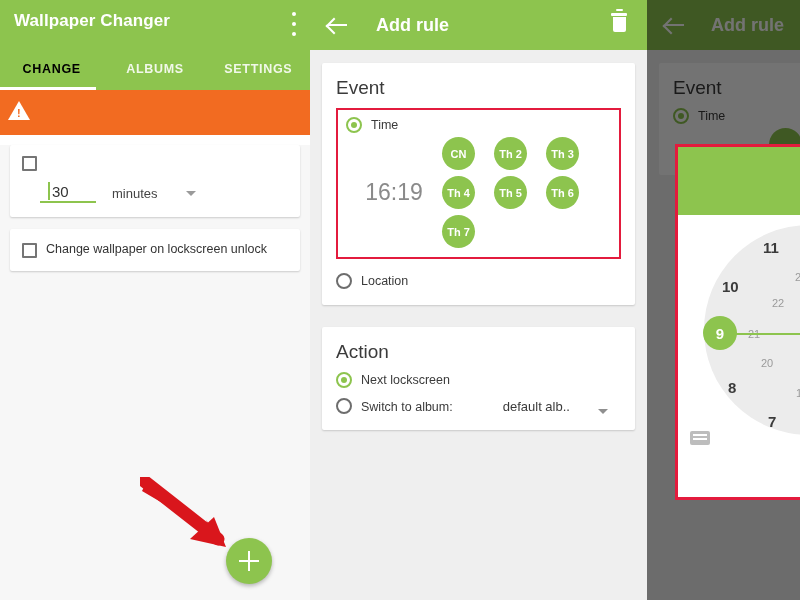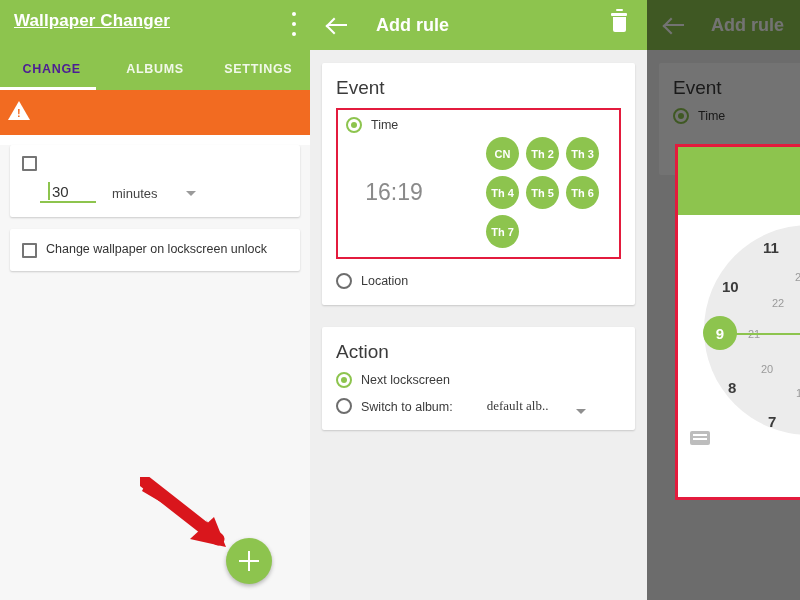--- a/index.html
+++ b/index.html
@@ -9,28 +9,28 @@
     background: #ffffff;
     overflow: hidden;
   }
   .screen { position: relative; width: 800px; height: 600px; display: flex; }
 
   
   .panel1 { position: relative; width: 310px; height: 600px; background: #ffffff; flex: 0 0 310px; overflow: hidden; }
   .p1-appbar { height: 48px; background: #8DC44E; position: relative; }
   .p1-title {
     position: absolute; left: 14px; top: 11px;
-    font-size: 17px; font-weight: bold; color: #ffffff; letter-spacing: .1px; text-decoration: underline;
+    font-size: 17px; font-weight: bold; color: #ffffff; letter-spacing: .1px;
   }
   .overflow-dots { position: absolute; right: 14px; top: 12px; width: 5px; height: 24px;
     display: flex; flex-direction: column; justify-content: space-between; align-items: center; }
   .overflow-dots i { display: block; width: 4px; height: 4px; border-radius: 50%; background: #ffffff; }
   .p1-tabs { height: 42px; background: #8DC44E; display: flex; position: relative; }
   .p1-tab { flex: 1; display: flex; align-items: center; justify-content: center;
-    color: #4c1d95; font-size: 12.5px; font-weight: bold; letter-spacing: .7px; }
+    color: #000000; font-size: 12.5px; font-weight: bold; letter-spacing: .7px; }
   .p1-tab.inactive { color: rgba(255,255,255,.88); }
   .tab-underline { position: absolute; left: 0; bottom: 0; width: 96px; height: 3px; background: #ffffff; }
 
   .p1-banner { background: #F26B21; min-height: 45px; display: flex; align-items: center; padding: 6px 10px 8px 8px; }
   .warn-ico { flex: 0 0 22px; height: 22px; position: relative; margin-right: 8px; }
   .warn-ico .tri { width: 0; height: 0; border-left: 11px solid transparent; border-right: 11px solid transparent; border-bottom: 19px solid #ffffff; }
   .warn-ico .bang { position: absolute; left: 9px; top: 7px; color: #F26B21; font-size: 11px; font-weight: bold; line-height: 11px; }
   .p1-banner-text { color: #ffffff; font-size: 11.5px; line-height: 14px; font-weight: bold; }
 
   .p1-body { background: #f7f7f7; height: calc(600px - 48px - 42px - 53px); position: relative; }
@@ -69,26 +69,26 @@
   .card2 { background: #ffffff; margin: 13px 12px 0 12px; border-radius: 2px; box-shadow: 0 1px 2px rgba(0,0,0,.16); padding: 14px 14px 16px 14px; }
   .card-title { font-size: 19px; color: #3b3b3b; margin-bottom: 9px; }
   .hl-box { border: 2px solid #E31B3D; padding: 7px 8px 9px 8px; }
   .radio-row { display: flex; align-items: center; }
   .radio { flex: 0 0 16px; width: 16px; height: 16px; border-radius: 50%; border: 2px solid #6d6d6d; margin-right: 9px; position: relative; background: #fff; }
   .radio.on { border-color: #8DC44E; }
   .radio.on:after { content:""; position: absolute; left: 3px; top: 3px; width: 6px; height: 6px; border-radius: 50%; background: #8DC44E; }
   .radio-label { font-size: 12.5px; color: #3b3b3b; }
   .time-chip-row { display: flex; align-items: center; margin-top: 4px; }
   .big-time { font-size: 23px; color: #8a8a8a; width: 96px; text-align: center; flex: 0 0 96px; }
-  .chips { display: flex; flex-wrap: wrap; gap: 6px 7px; width: 168px; margin-left: 44px; }
+  .chips { display: flex; flex-wrap: wrap; gap: 6px 19px; width: 168px; }
   .chip { width: 33px; height: 33px; border-radius: 50%; background: #8DC44E; color: #ffffff;
     font-size: 11px; font-weight: bold; display: flex; align-items: center; justify-content: center; }
   .loc-row { margin-top: 14px; }
   .action-row { margin-top: 10px; display: flex; align-items: flex-end; }
-  .album-val { font-size: 13px; color: #3b3b3b; margin-left: 34px; font-family: Liberation Serif, serif; }
+  .album-val { font-size: 13px; color: #3b3b3b; margin-left: 50px; }
   .album-caret { width: 0; height: 0; border-left: 5px solid transparent; border-right: 5px solid transparent; border-top: 5px solid #8f8f8f; margin-left: 28px; }
 
   
   .panel3 { position: relative; width: 153px; height: 600px; background: #EFEFEF; flex: 0 0 153px; overflow: hidden; }
   .p3-appbar { height: 50px; background: #8DC44E; display: flex; align-items: center; }
   .p3-title { margin-left: 26px; color: #fff; font-size: 18px; font-weight: bold; }
   .p3-card { background: #ffffff; margin: 13px 0 0 12px; width: 200px; border-radius: 2px; padding: 14px; }
   .p3-scrim { position: absolute; left: 0; top: 0; width: 153px; height: 600px; background: rgba(0,0,0,.55); }
   .dialog-wrap { position: absolute; left: 28px; top: 144px; width: 200px; height: 356px; border: 3px solid #E31B3D; background: #ffffff; overflow: hidden; }
   .dlg-head { height: 68px; background: #8DC44E; position: relative; }
@@ -250,21 +250,21 @@
       </div>
       <div class="dlg-face">
         <div class="clock-circle"></div>
         <div class="cnum" style="left:85px;top:24px;">11</div>
         <div class="cnum" style="left:44px;top:63px;">10</div>
         <div class="cnum" style="left:50px;top:164px;">8</div>
         <div class="cnum" style="left:90px;top:198px;">7</div>
         <div class="cnum inner" style="left:117px;top:56px;">23</div>
         <div class="cnum inner" style="left:94px;top:82px;">22</div>
         <div class="cnum inner" style="left:70px;top:113px;">21</div>
-        <div class="cnum inner" style="left:83px;top:148px;">20</div>
+        <div class="cnum inner" style="left:83px;top:142px;">20</div>
         <div class="cnum inner" style="left:118px;top:172px;">19</div>
         <div class="hand" style="left:55px;top:118px;width:120px;"></div>
         <div class="sel-dot" style="left:25px;top:101px;">9</div>
         <div class="kbd"></div>
       </div>
       <div class="dlg-btm"></div>
     </div>
   </div>
 
 </div>

